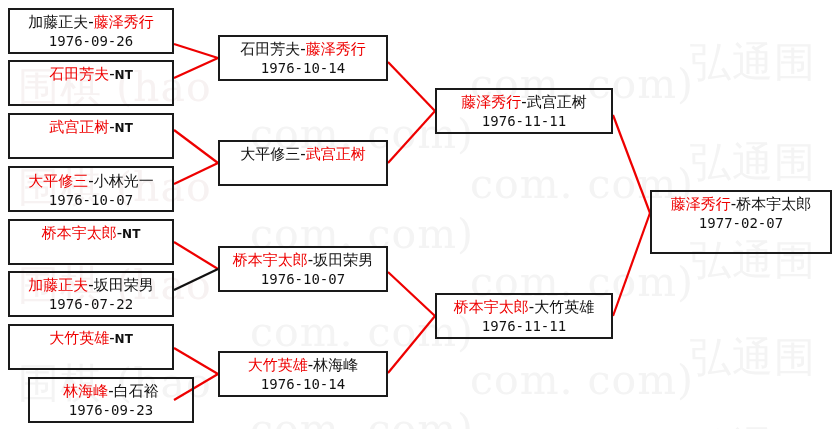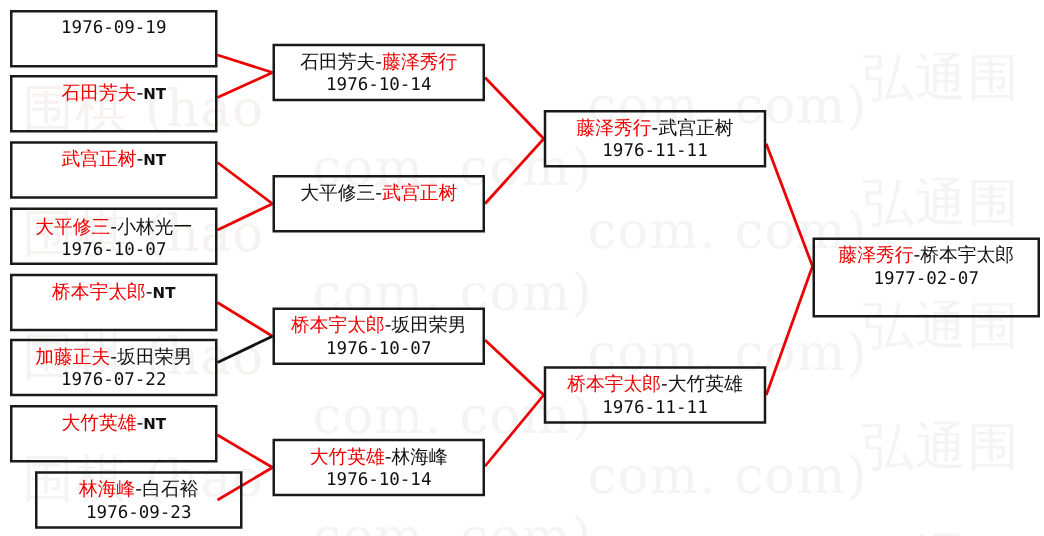--- a/index.html
+++ b/index.html
@@ -101,21 +101,22 @@
       <line x1="388" y1="62" x2="435" y2="111" stroke="#ee0000" stroke-width="2.2"></line>
       <line x1="388" y1="163" x2="435" y2="111" stroke="#ee0000" stroke-width="2.2"></line>
       <line x1="388" y1="272" x2="435" y2="316" stroke="#ee0000" stroke-width="2.2"></line>
       <line x1="388" y1="373" x2="435" y2="316" stroke="#ee0000" stroke-width="2.2"></line>
       <line x1="613" y1="115" x2="650" y2="213" stroke="#ee0000" stroke-width="2.2"></line>
       <line x1="613" y1="316" x2="650" y2="213" stroke="#ee0000" stroke-width="2.2"></line>
     </svg>
 
   <div id="nodes">
       <div class="node" style="left: 8px; top: 8px; width: 166px; height: 46px;">
-        <div class="date">1976-09-19</div>
+        <div class="players"><span class="p-blk" style="color: rgb(17, 17, 17);">加藤正夫</span><span class="sep">-</span><span style="color: rgb(238, 0, 0);">藤泽秀行</span></div>
+        <div class="date">1976-09-26</div>
       </div>
       <div class="node" style="left: 8px; top: 60px; width: 166px; height: 46px;">
         <div class="players"><span class="p-red" style="color: rgb(238, 0, 0);">石田芳夫</span><span class="sep">-</span><span class="nt" style="color: rgb(17, 17, 17);">NT</span></div>
       </div>
       <div class="node" style="left: 8px; top: 113px; width: 166px; height: 46px;">
         <div class="players"><span class="p-red" style="color: rgb(238, 0, 0);">武宫正树</span><span class="sep">-</span><span class="nt" style="color: rgb(17, 17, 17);">NT</span></div>
       </div>
       <div class="node" style="left: 8px; top: 166px; width: 166px; height: 46px; justify-content: center;">
         <div class="players"><span class="p-red" style="color: rgb(238, 0, 0);">大平修三</span><span class="sep">-</span><span style="color: rgb(17, 17, 17);">小林光一</span></div>
         <div class="date">1976-10-07</div>

